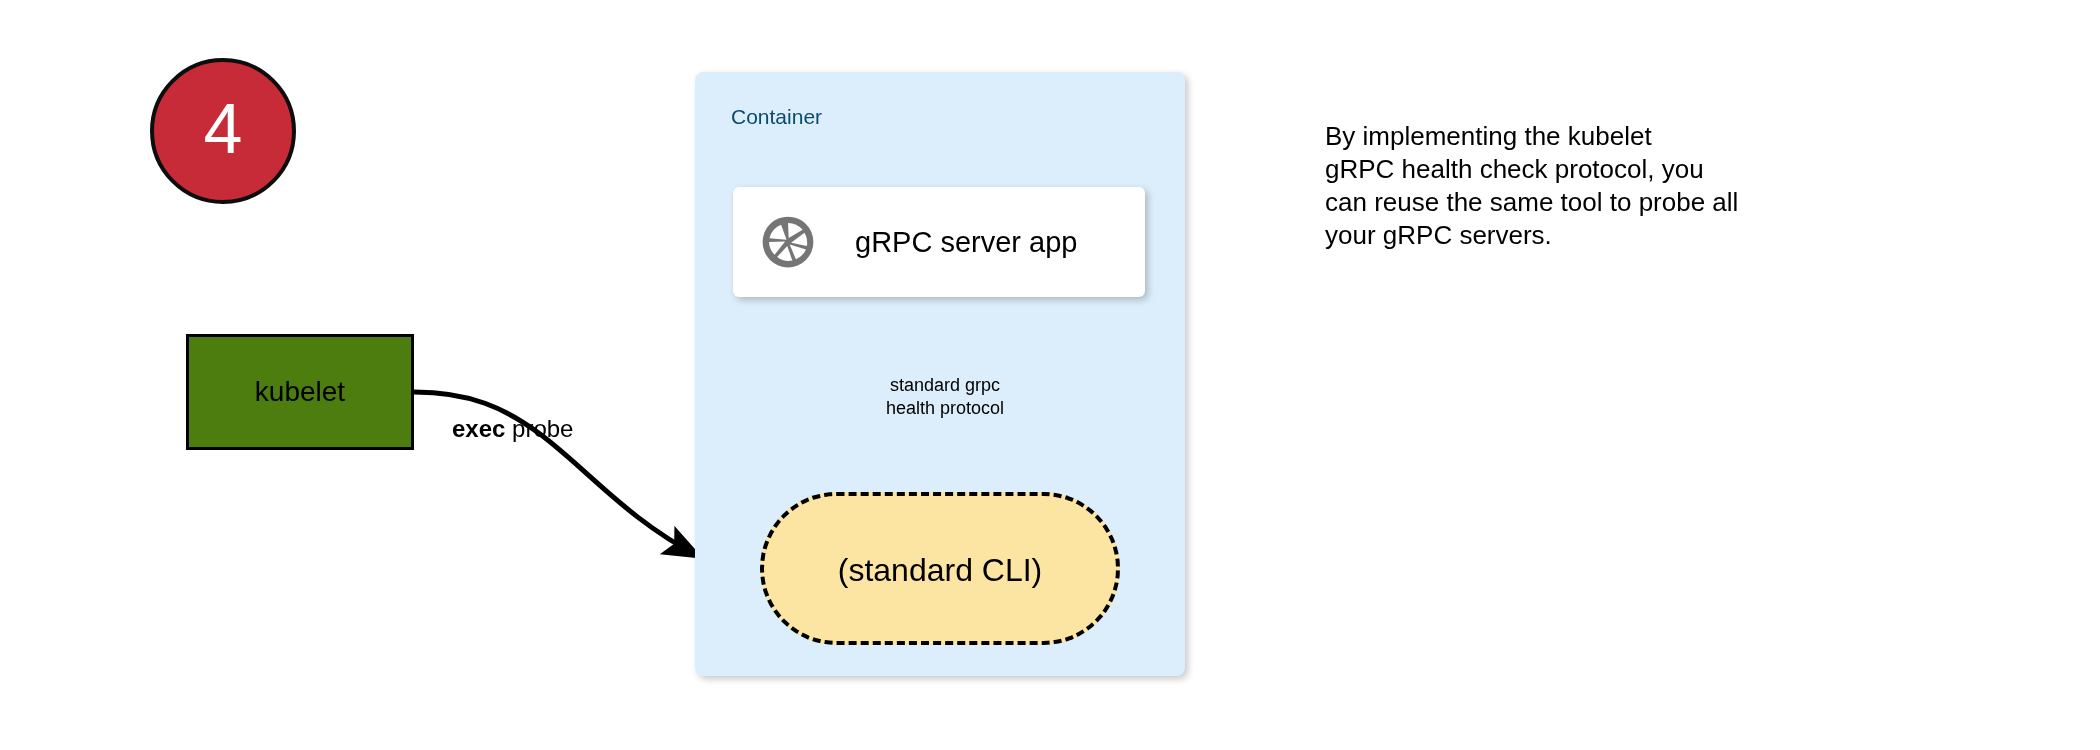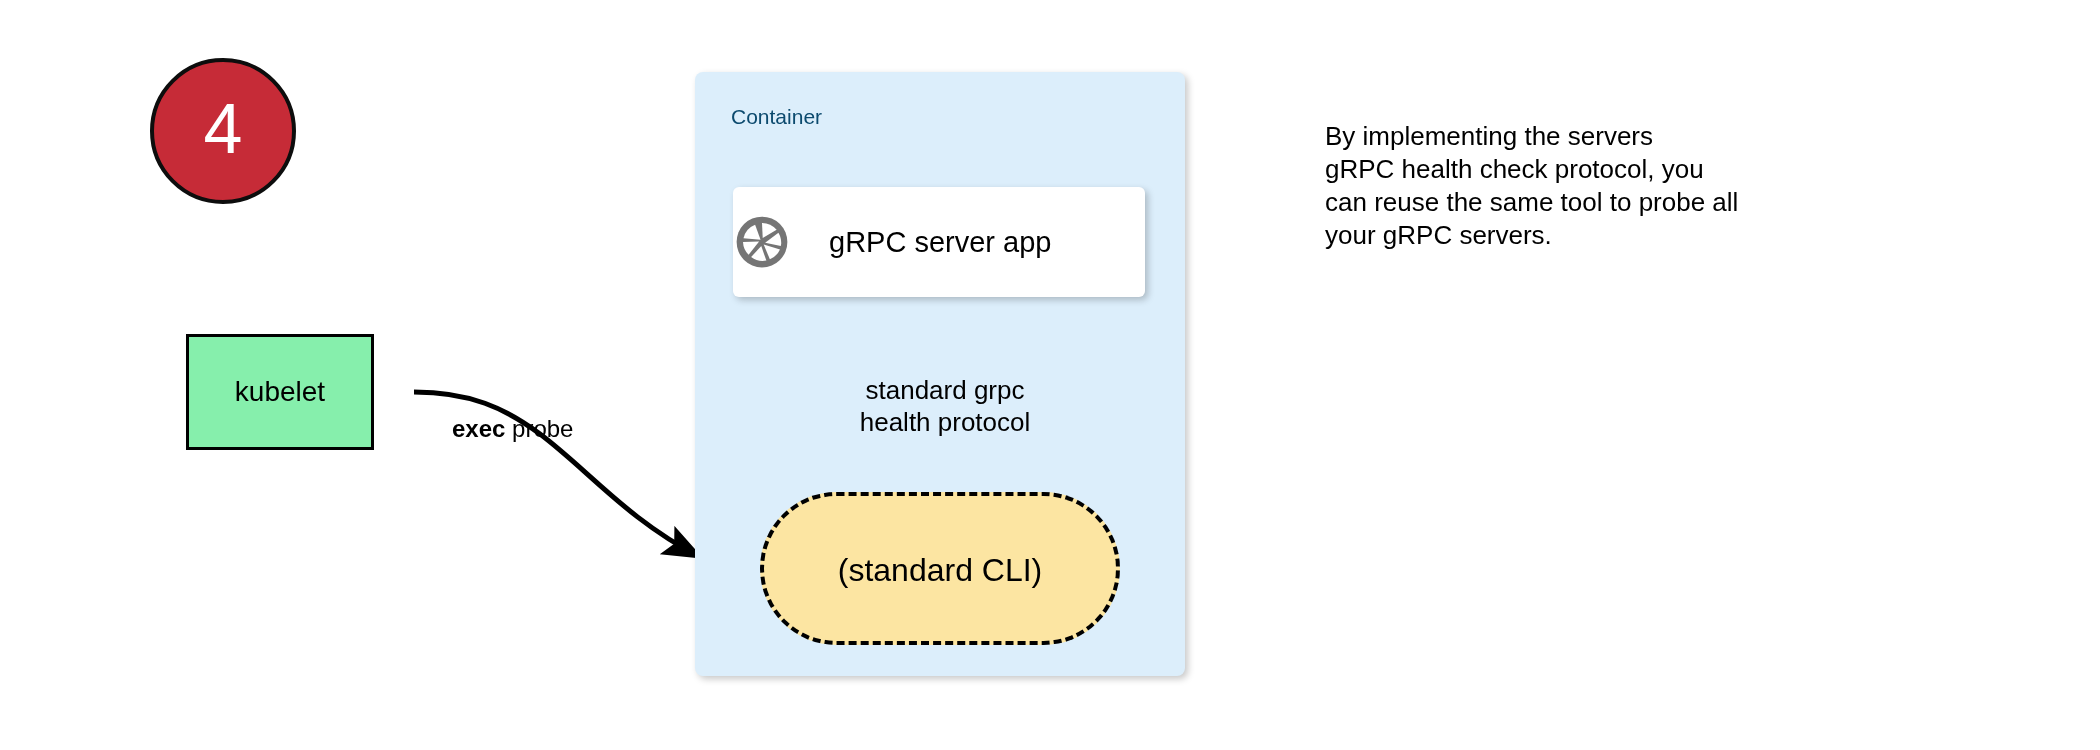--- a/index.html
+++ b/index.html
@@ -53,23 +53,23 @@
     font-weight: 400;
     letter-spacing: 0px;
     transform: translateY(-2px);
   }
 
   
   .kubelet-box {
     position: absolute;
     left: 186px;
     top: 334px;
-    width: 188px;
+    width: 228px;
     height: 116px;
-    background: #86efac;
+    background: #4d7c0f;
     border: 3px solid #000000;
     box-sizing: border-box;
     display: flex;
     align-items: center;
     justify-content: center;
   }
   .kubelet-label {
     font-size: 28px;
     line-height: 1;
     color: #000000;
@@ -116,20 +116,21 @@
     left: 733px;
     top: 187px;
     width: 412px;
     height: 110px;
     background: #ffffff;
     border-radius: 6px;
     box-shadow: 3px 3px 7px rgba(0,0,0,0.22);
     box-sizing: border-box;
     display: flex;
     align-items: center;
+    padding-left: 26px;
   }
   .aperture-icon {
     width: 58px;
     height: 58px;
     flex: 0 0 58px;
     display: block;
   }
   .server-card-label {
     margin-left: 38px;
     font-size: 29px;
@@ -138,21 +139,21 @@
     white-space: nowrap;
   }
 
   
   .protocol-label {
     position: absolute;
     left: 830px;
     top: 374px;
     width: 230px;
     text-align: center;
-    font-size: 26px;
+    font-size: 18px;
     line-height: 1.16;
     color: #000000;
   }
   .protocol-label .ln {
     display: block;
     background: #DCEEFB;
     padding: 1px 0;
   }
 
   
@@ -251,19 +252,19 @@
   <div class="protocol-label">
     <span class="ln">standard grpc</span>
     <span class="ln">health protocol</span>
   </div>
 
   <div class="probe-node">
     <span class="probe-subtitle">(standard CLI)</span>
   </div>
 
   <div class="caption">
-    <span class="ln">By implementing the servers</span>
+    <span class="ln">By implementing the kubelet</span>
     <span class="ln">gRPC health check protocol, you</span>
     <span class="ln">can reuse the same tool to probe all</span>
     <span class="ln">your gRPC servers.</span>
   </div>
 
 </div>
 
 </body></html>

